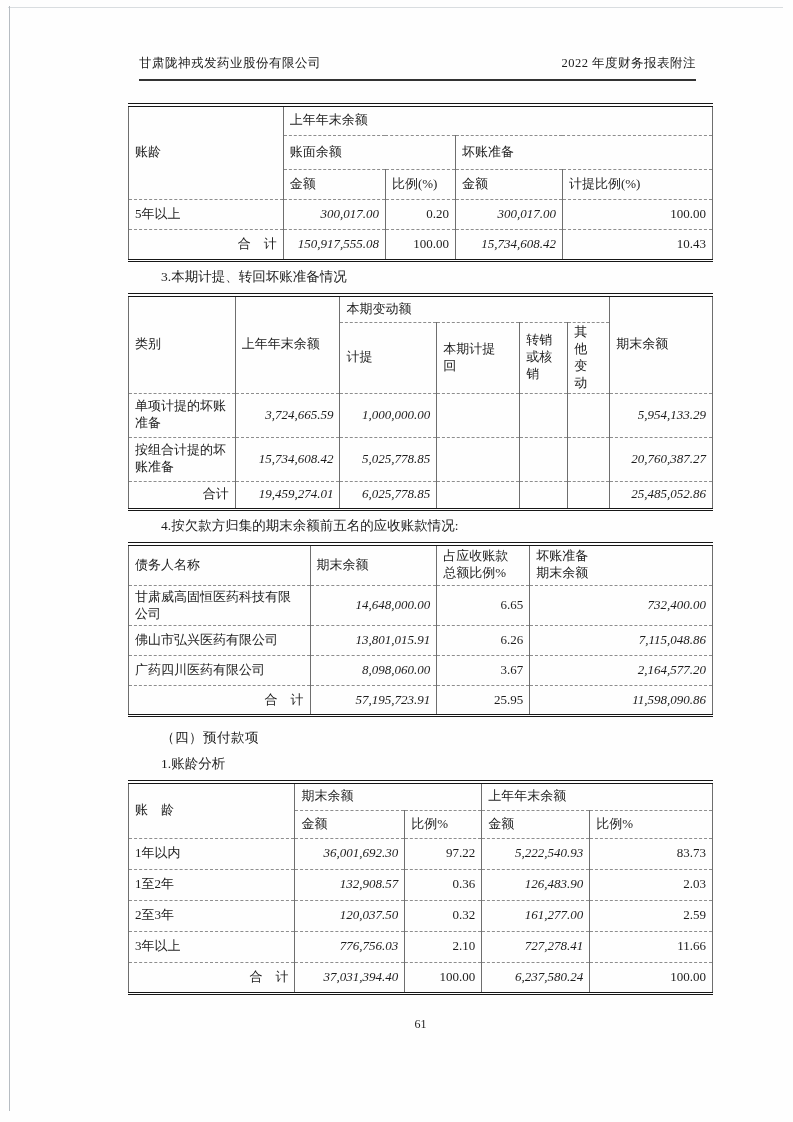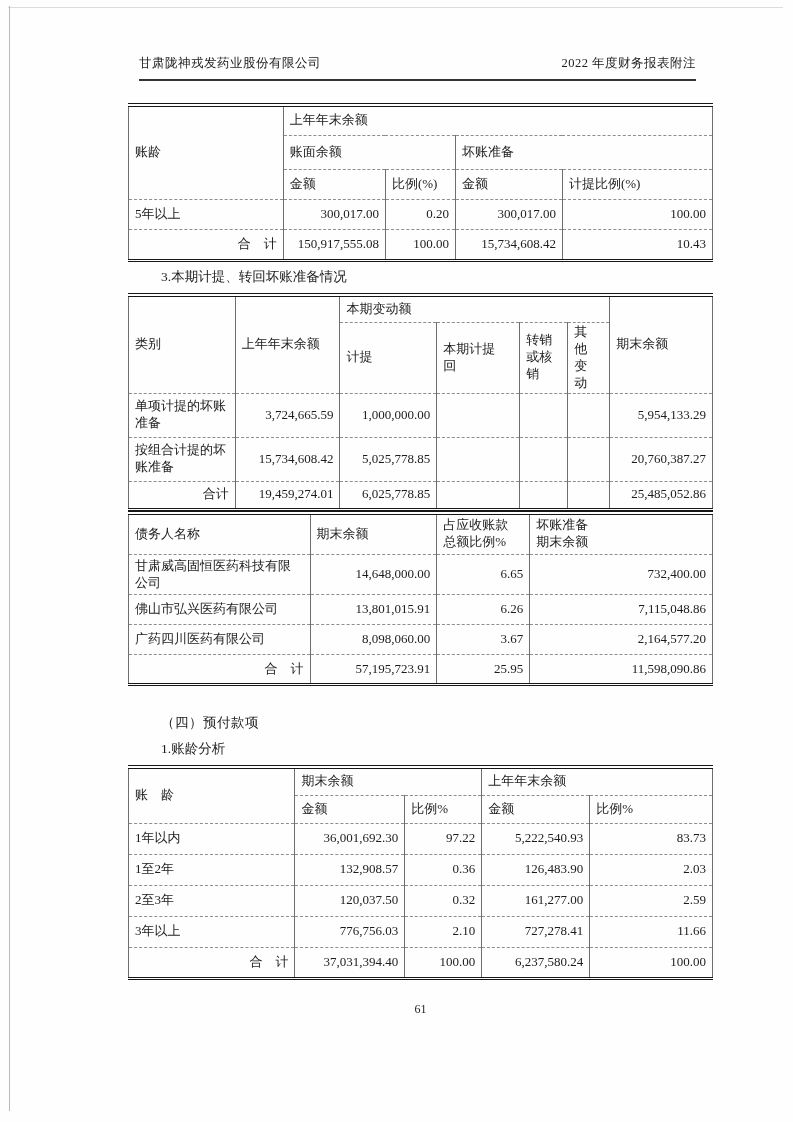--- a/index.html
+++ b/index.html
@@ -24,27 +24,27 @@
     border-top:4px double #161616;border-bottom:3px double #161616;
     border-left:1px solid #4d4d4d;border-right:1px solid #4d4d4d;}
   .fin td{
     border-left:1px solid #6e6e6e;border-right:1px solid #6e6e6e;
     border-top:1px dashed #8e8e8e;border-bottom:1px dashed #8e8e8e;
     font-size:13px;line-height:1.3;padding:1px 6px;vertical-align:middle;
     overflow:hidden;
   }
   .hd{text-align:left;}
   .lbl{text-align:left;padding-left:7px;}
-  .amt{text-align:right;padding-right:10px;}
+  .amt{text-align:right;padding-right:10px;font-style:italic;}
   .ctr{text-align:right;}
   .pre{white-space:pre-line;}
   .tight{line-height:1.18;}
 
   .sec-title{font-size:13.5px;line-height:19px;margin:5px 0 7px 33px;}
-  .sec-title.big{margin-top:27px;letter-spacing:.5px;}
+  .sec-title.big{margin-top:11px;letter-spacing:.5px;}
 
   .page-number{margin-top:22px;text-align:center;font-size:12px;}
 </style>
 </head>
 <body>
 
 <div class="scan-edge-top"></div>
 <div class="scan-edge-left"></div>
 
 <div class="page-header">
@@ -148,20 +148,21 @@
       <td class="amt">19,459,274.01</td>
       <td class="amt">6,025,778.85</td>
       <td class="ctr"></td>
       <td class="ctr"></td>
       <td class="ctr"></td>
       <td class="amt">25,485,052.86</td>
     </tr>
   </tbody>
     </table>
 
+  <div class="sec-title">4.按欠款方归集的期末余额前五名的应收账款情况:</div>
 
   <table class="fin">
     <colgroup>
         <col style="width:31.1%">
         <col style="width:21.7%">
         <col style="width:15.9%">
         <col style="width:31.3%">
       </colgroup>
     <tbody>
         <tr style="height:42px">

